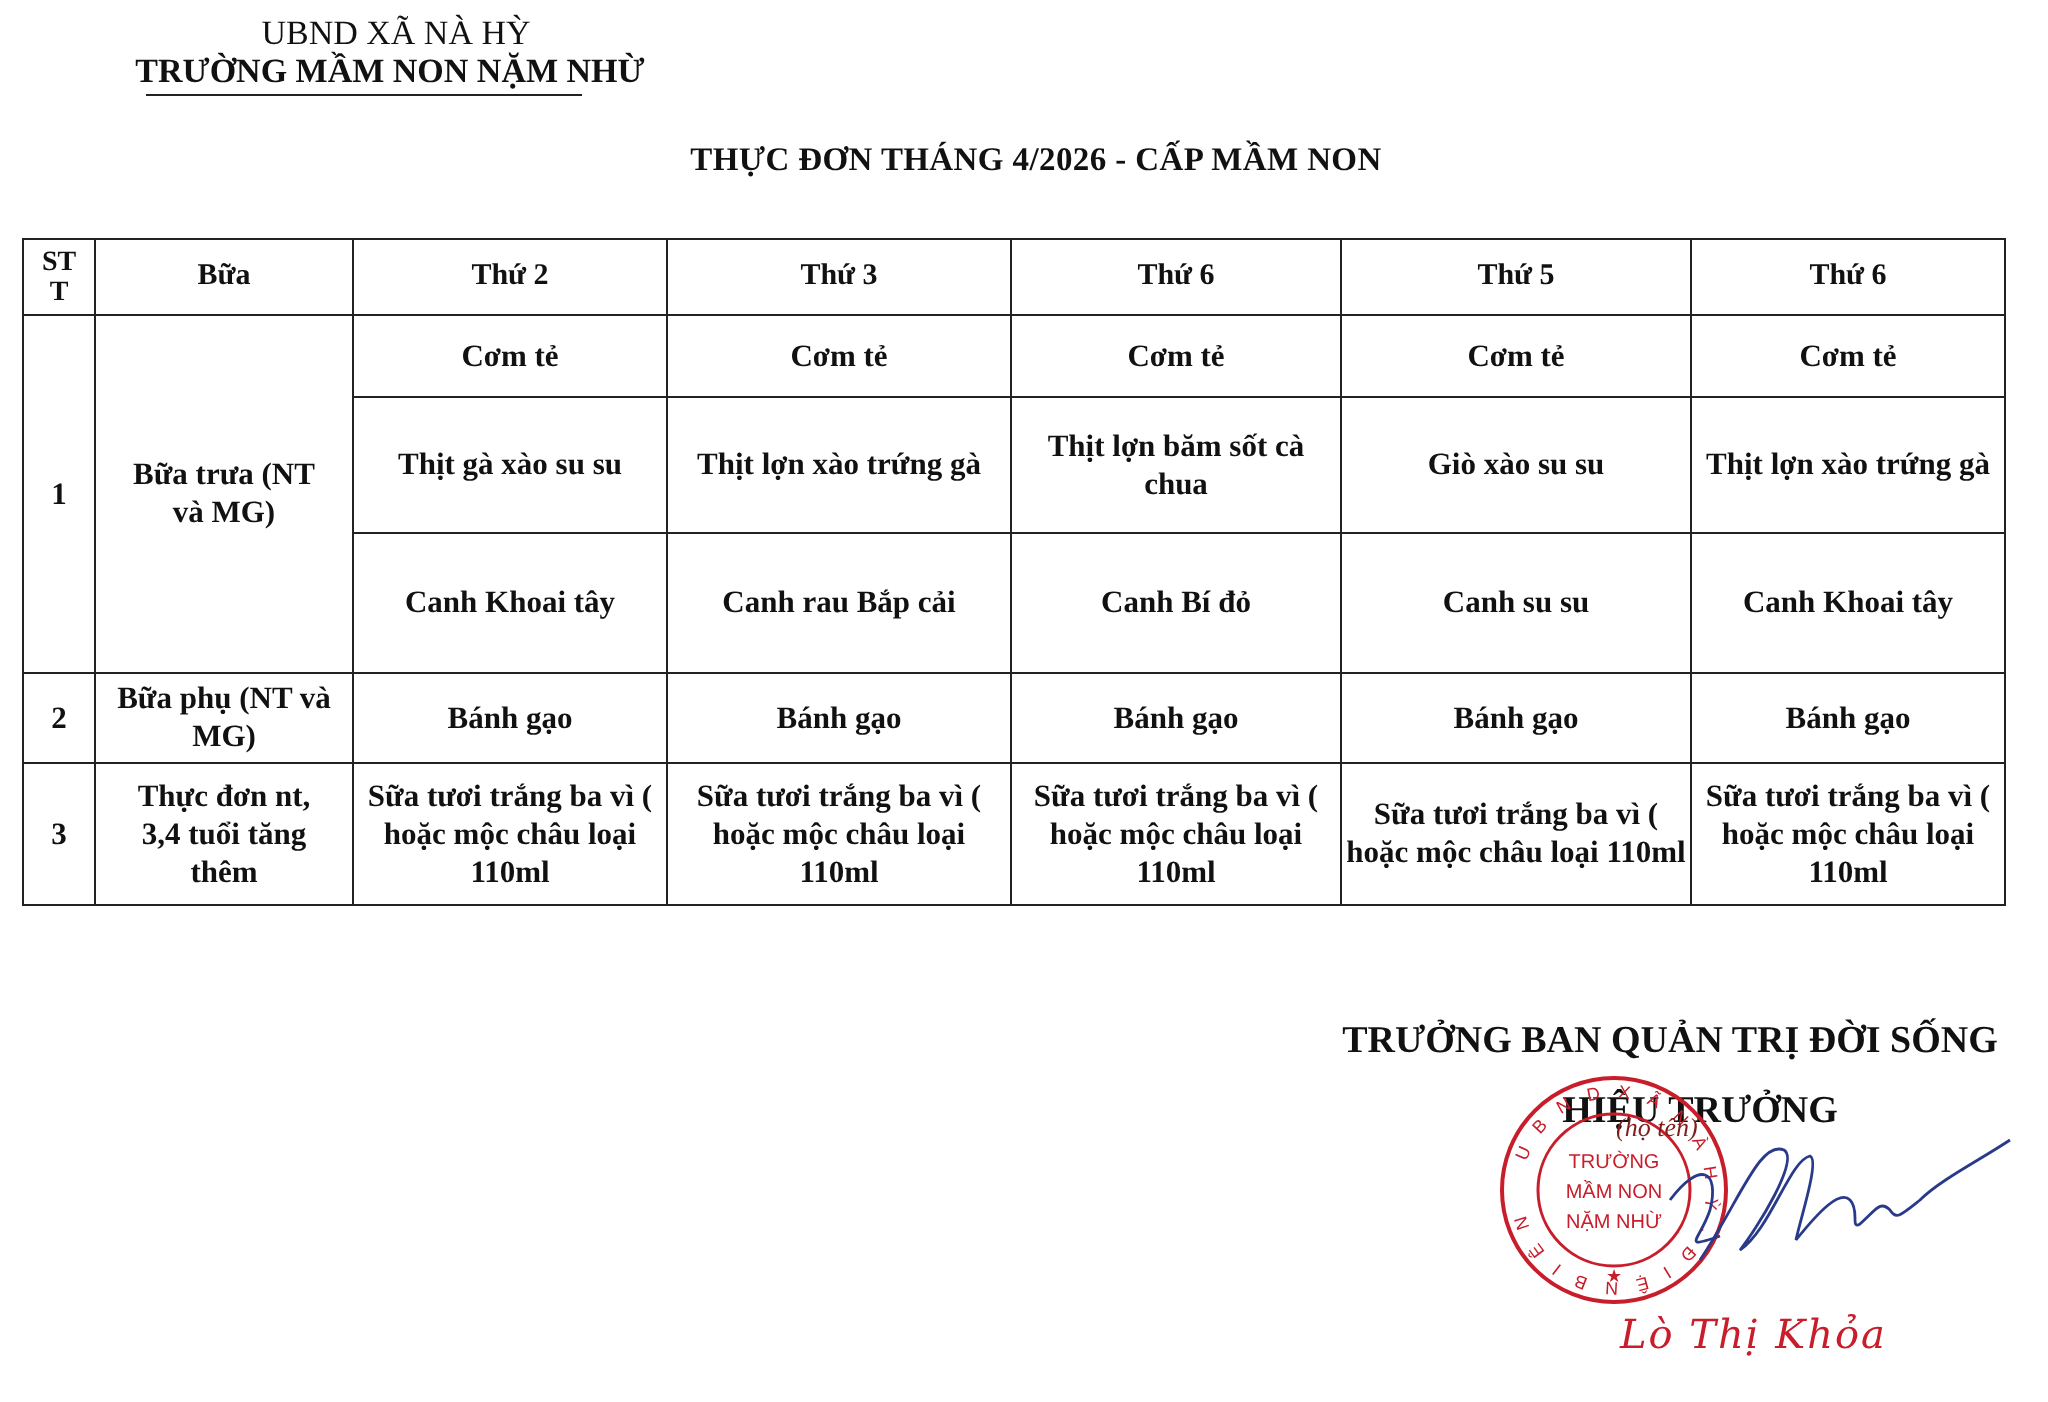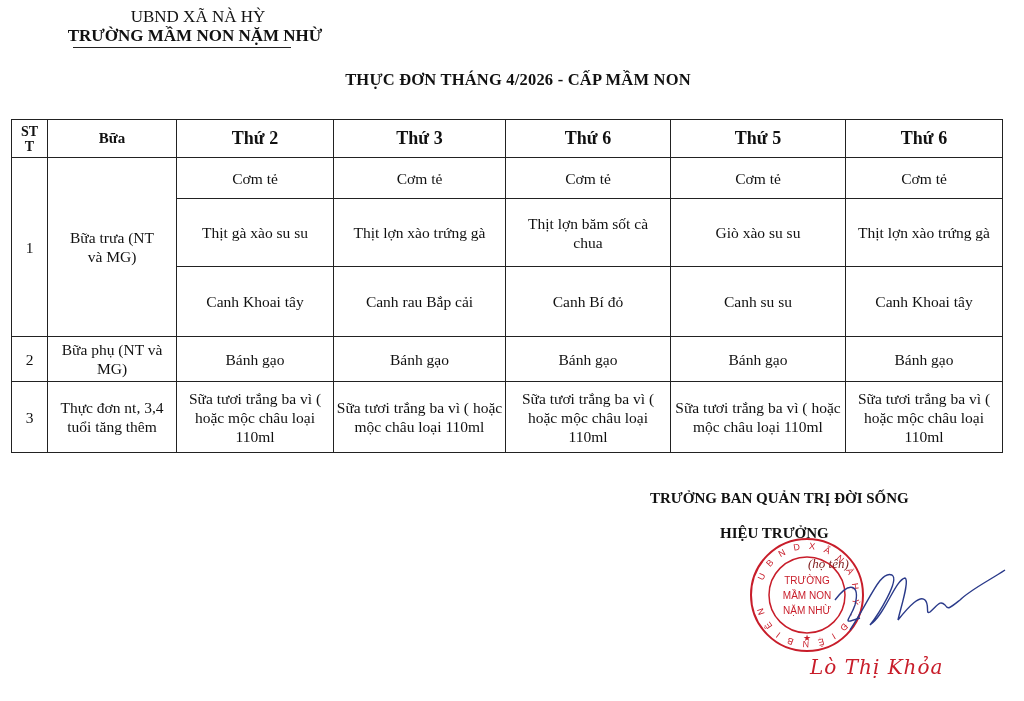--- a/index.html
+++ b/index.html
@@ -7,27 +7,27 @@
          font-family:"Liberation Serif","DejaVu Serif",serif; color:#111; }
   .hdr-org { position:absolute; left:0; width:400px; text-align:center; }
   .org1 { top:7px; left:-2px; font-size:17px; }
   .org2 { top:26px; left:-5px; font-size:17px; font-weight:bold; }
   .org2-underline { position:absolute; top:47px; left:73px; width:218px; height:1px; background:#222; }
   .title { position:absolute; top:70px; left:0; width:1024px; text-align:center;
            font-size:16.5px; font-weight:bold; letter-spacing:0.2px; padding-left:6px; }
   table.menu { position:absolute; left:11px; top:119px; border-collapse:collapse;
                table-layout:fixed; width:991px; }
   table.menu td, table.menu th { border:1.5px solid #222; text-align:center; vertical-align:middle;
-               font-size:15.5px; line-height:19px; padding:0 2px; font-weight:normal; }
-  table.menu th { font-size:18px; font-weight:bold; }
+               font-size:15.5px; line-height:19px; padding:0 2px; font-weight:bold; }
+  table.menu th { font-size:15px; font-weight:bold; }
   table.menu th.stt-h { font-size:14px; line-height:15px; }
   table.menu th.bua-h { font-size:15px; }
   .r-h { height:38px; } .r-com { height:41px; } .r-thit { height:68px; }
   .r-canh { height:70px; } .r-banh { height:45px; } .r-sua { height:71px; }
-  .sign { position:absolute; text-align:left; font-weight:bold; font-size:15px; }
+  .sign { position:absolute; text-align:center; font-weight:bold; font-size:19px;margin-top:20px; }
   .sign1 { top:490px; left:650px; width:370px; }
   .sign2 { top:525px; left:720px; width:260px; }
   .stamp { position:absolute; left:749px; top:537px; width:116px; height:116px; }
   .signature { position:absolute; left:830px; top:560px; width:180px; height:80px; }
   .name { position:absolute; left:810px; top:655px; width:180px; font-family:"DejaVu Serif",serif;
           font-style:italic; font-weight:normal; color:#c81d2a; font-size:20px; letter-spacing:1px; }
   .hoten { position:absolute; left:808px; top:556px; font-style:italic; font-size:13px; color:#7f1d1d; }
 </style>
 </head>
 <body>

